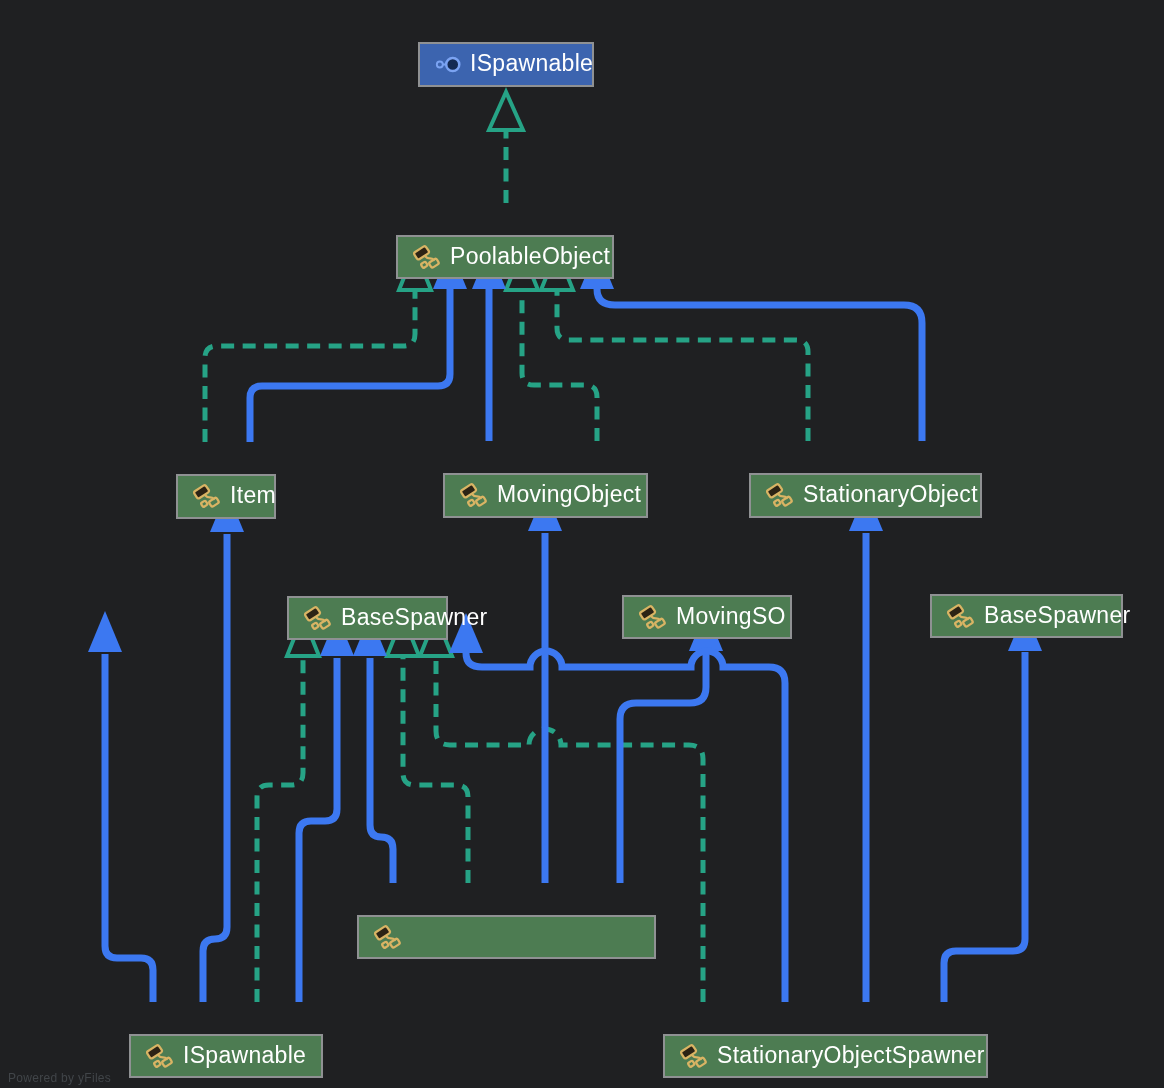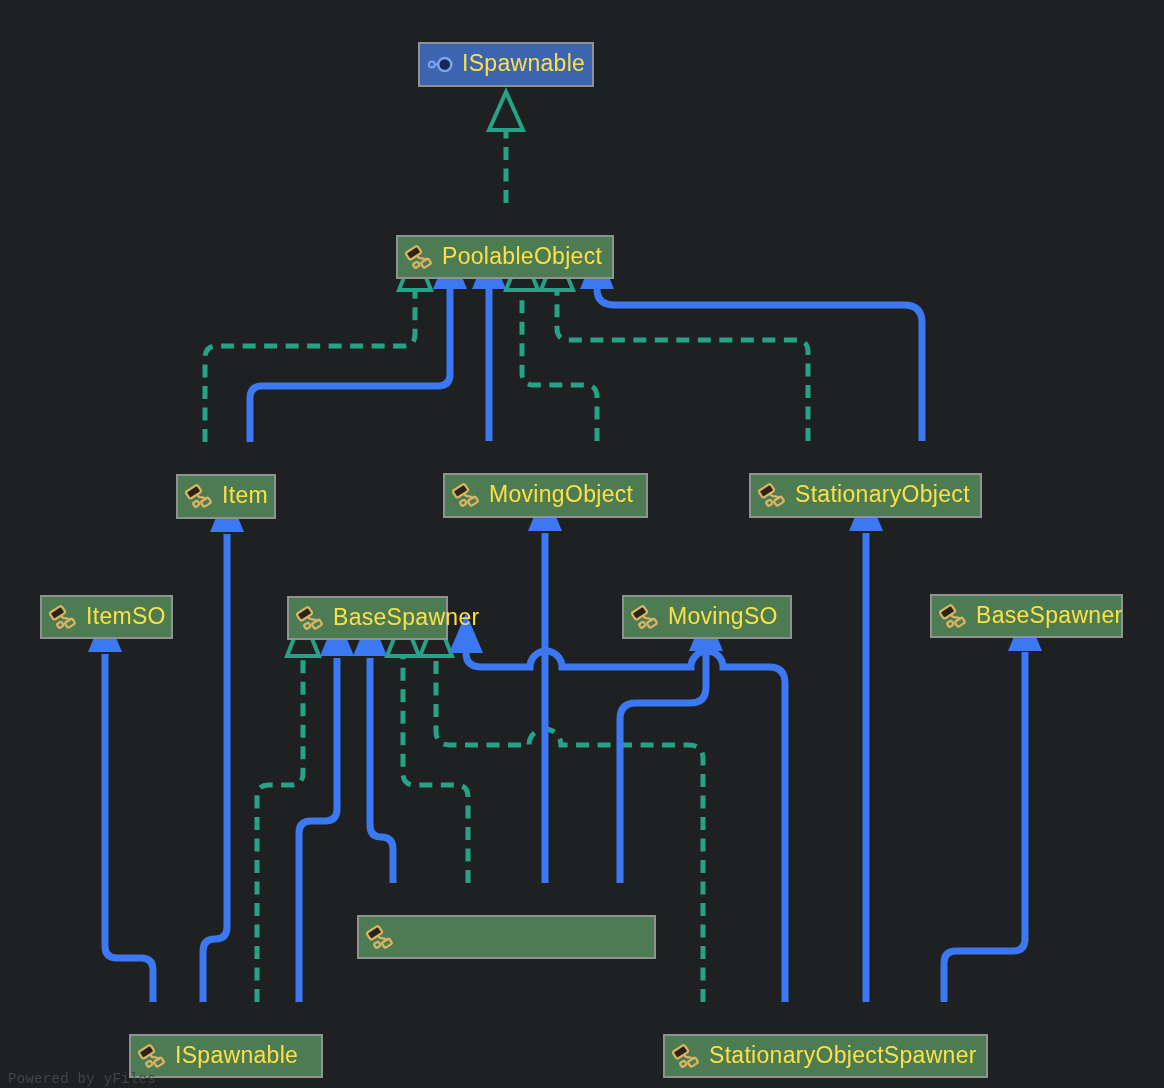--- a/index.html
+++ b/index.html
@@ -3,28 +3,28 @@
 <meta charset="utf-8">
 <style>
   html,body{margin:0;padding:0;background:#1f2022;}
   body{width:1164px;height:1088px;overflow:hidden;font-family:"Liberation Sans",sans-serif;}
   #canvas{position:relative;width:1164px;height:1088px;background:#1f2022;}
   svg.edges{position:absolute;left:0;top:0;width:1164px;height:1088px;}
   .e-teal{stroke:#26a386;stroke-width:5;fill:none;stroke-dasharray:13 8.5;}
   .e-blue{stroke:#3c78f1;stroke-width:7;fill:none;}
   .h-teal{fill:#1f2022;stroke:#26a386;stroke-width:4;stroke-linejoin:miter;}
   .h-blue{fill:#3c78f1;stroke:none;}
-  .node{position:absolute;display:flex;align-items:center;gap:8px;padding:0 6px 0 7px;
-        box-sizing:border-box;border:2px solid #8f9193;color:#fde047;font-size:23px;}
+  .node{position:absolute;display:flex;align-items:center;gap:8px;padding:0 6px 0 15px;
+        box-sizing:border-box;border:2px solid #8f9193;color:#ffffff;font-size:23px;}
   .node.class{background:#4d7c52;margin-top:32px;}
   .node.interface{background:#3c64af;}
   .node .lbl{white-space:nowrap;letter-spacing:.3px;transform:translateY(-1px);}
   .icon{display:flex;align-items:center;justify-content:center;}
   .icon svg{display:block;}
-  .powered{position:absolute;left:8px;top:1071px;font-size:14px;color:#414549;letter-spacing:.3px;font-family:Liberation Mono, monospace;}
+  .powered{position:absolute;left:8px;top:1071px;font-size:12px;color:#414549;letter-spacing:.3px;}
 </style>
 </head>
 <body>
 
 <svg width="0" height="0" style="position:absolute">
   <defs>
     <symbol id="sym-class" viewBox="0 0 28 28">
       <g fill="none" stroke="#d9b464" stroke-width="2.2" stroke-linecap="round">
         <rect x="1.5" y="5.5" width="13.5" height="8" rx="2" fill="#2c2315" transform="rotate(-33 8.2 9.5)"></rect>
         <path d="M12 13 C 15 16.5 17.5 13.5 20 16.5"></path>
@@ -161,28 +161,20 @@
 
   <div class="node class" style="left:749px;top:441px;width:233px;height:45px">
     <span class="icon">
         <svg width="29" height="29">
           <use href="#sym-class"></use>
         </svg>
       </span>
     <span class="lbl">StationaryObject</span>
   </div>
 
-  <div class="node class" style="left:40px;top:563px;width:133px;height:44px">
-    <span class="icon">
-        <svg width="29" height="29">
-          <use href="#sym-class"></use>
-        </svg>
-      </span>
-    <span class="lbl">ItemSO</span>
-  </div>
 
   <div class="node class" style="left:287px;top:564px;width:161px;height:44px">
     <span class="icon">
         <svg width="29" height="29">
           <use href="#sym-class"></use>
         </svg>
       </span>
     <span class="lbl">BaseSpawner</span>
   </div>
 

